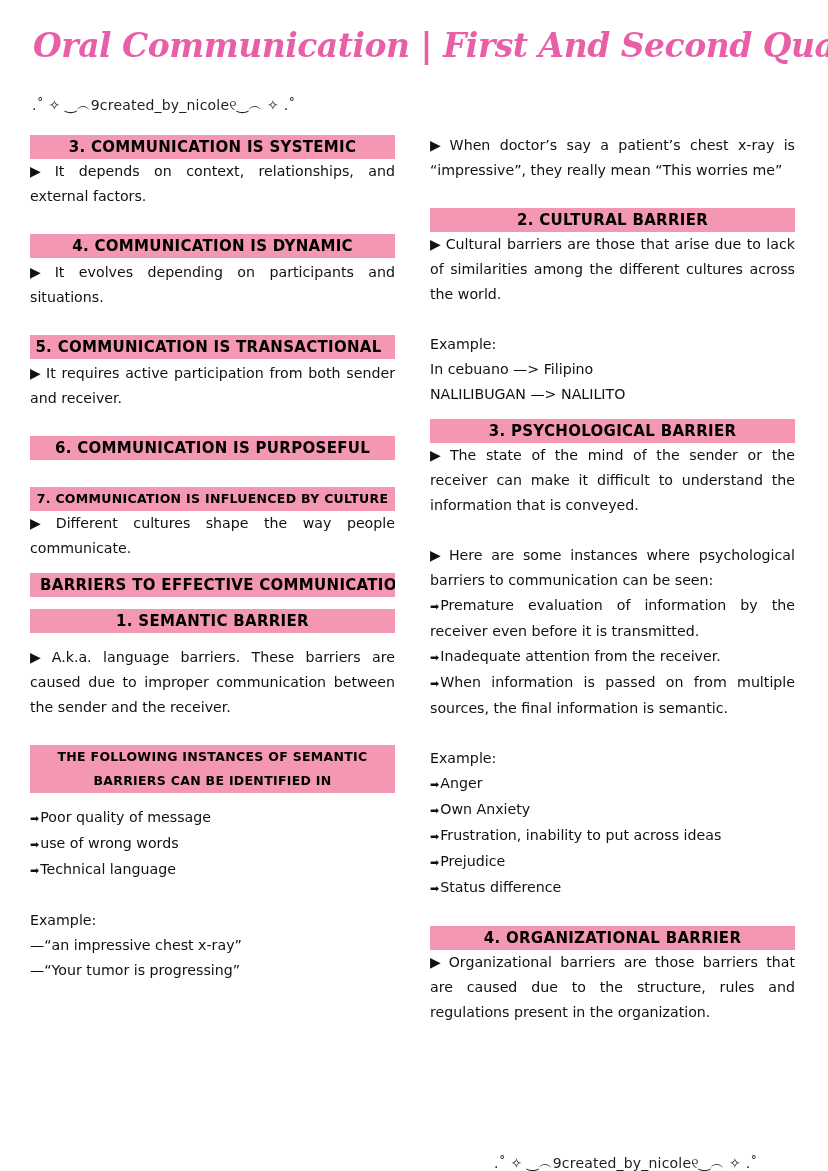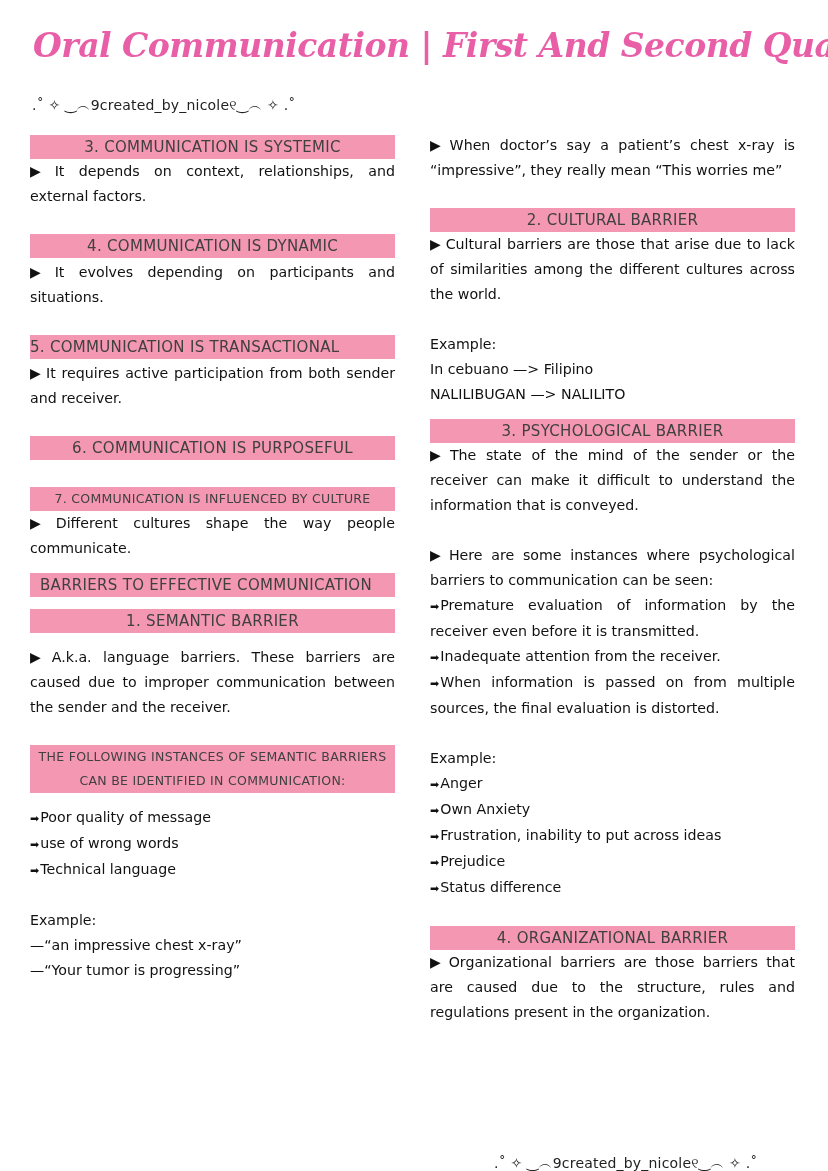--- a/index.html
+++ b/index.html
@@ -8,21 +8,21 @@
   .title { position:absolute; left:33px; top:26px; font-family:"DejaVu Serif", serif;
            font-style:italic; font-weight:bold; font-size:33px; color:#e85fa8; letter-spacing:-0.5px;
            white-space:nowrap; }
   .credit { position:absolute; font-family:"DejaVu Sans", sans-serif; font-size:14px; color:#222;
             white-space:nowrap; letter-spacing:0.2px;margin-top:24px; }
   .credit-top { left:32px; top:73px; }
   .credit-bottom { left:494px; top:1131px; }
   .col { position:absolute; width:365px; }
   .col-left { left:30px; top:135px; }
   .col-right { left:430px; top:133px; }
-  .bar { background:#f497b2; color:#404040; font-family:"DejaVu Sans", sans-serif; font-weight:normal;
+  .bar { background:#f497b2; color:#000000; font-family:"DejaVu Sans", sans-serif; font-weight:bold;
          text-transform:uppercase; text-align:center; font-size:15px; line-height:24px; height:24px;
          white-space:nowrap; overflow:hidden; letter-spacing:0.3px; }
   .bar.small { font-size:12.5px; }
   .bar.two { height:48px; line-height:24px; font-size:12.5px; white-space:normal; }
   .para { font-size:14.2px; line-height:25px; text-align:justify; text-align-last:left; }
   .para .tri { font-size:14px; margin-right:4px; }
   .line { font-size:14.2px; line-height:25px; white-space:nowrap; }
   .gap-s { height:2px; }
   .gap-m { height:12px; }
   .gap-l { height:25px; }
@@ -35,21 +35,21 @@
 <div class="credit credit-top">.˚ ✧ ‿︵9created_by_nicole୧‿︵ ✧ .˚</div>
 
 <div class="col col-left">
   <div class="bar">3. Communication is systemic</div>
   <div class="para"><span class="tri">▶</span><span>It depends on context, relationships, and external factors.</span></div>
   <div class="gap-l"></div>
   <div class="bar">4. Communication is dynamic</div>
   <div class="gap-s"></div>
   <div class="para"><span class="tri">▶</span><span>It evolves depending on participants and situations.</span></div>
   <div class="gap-l"></div>
-  <div class="bar" style="text-align:left;padding-right:8px;">5. Communication is transactional</div>
+  <div class="bar" style="text-align:center;padding-right:8px;">5. Communication is transactional</div>
   <div class="gap-s"></div>
   <div class="para"><span class="tri">▶</span><span>It requires active participation from both sender and receiver.</span></div>
   <div class="gap-l"></div>
   <div class="bar">6. Communication is purposeful</div>
   <div class="gap-s"></div>
   <div class="gap-l"></div>
   <div class="bar small">7. Communication is influenced by culture</div>
   <div class="para"><span class="tri">▶</span><span>Different cultures shape the way people communicate.</span></div>
   <div class="gap-m"></div>
   <div class="bar" style="text-align:left;padding-left:10px;">Barriers to effective communication</div>
@@ -78,21 +78,21 @@
   <div class="line">Example:</div>
   <div class="line">In cebuano —&gt; Filipino</div>
   <div class="line">NALILIBUGAN —&gt; NALILITO</div>
   <div class="gap-m"></div>
   <div class="bar">3. Psychological barrier</div>
   <div class="para"><span class="tri">▶</span><span>The state of the mind of the sender or the receiver can make it difficult to understand the information that is conveyed.</span></div>
   <div class="gap-l"></div>
   <div class="para"><span class="tri">▶</span><span>Here are some instances where psychological barriers to communication can be seen:</span></div>
   <div class="para"><span class="arr">➡</span><span>Premature evaluation of information by the receiver even before it is transmitted.</span></div>
   <div class="para"><span class="arr">➡</span><span>Inadequate attention from the receiver.</span></div>
-  <div class="para"><span class="arr">➡</span><span>When information is passed on from multiple sources, the final evaluation is distorted.</span></div>
+  <div class="para"><span class="arr">➡</span><span>When information is passed on from multiple sources, the final information is semantic.</span></div>
   <div class="gap-l"></div>
   <div class="line">Example:</div>
   <div class="line"><span class="arr">➡</span><span>Anger</span></div>
   <div class="line"><span class="arr">➡</span><span>Own Anxiety</span></div>
   <div class="line"><span class="arr">➡</span><span>Frustration, inability to put across ideas</span></div>
   <div class="line"><span class="arr">➡</span><span>Prejudice</span></div>
   <div class="line"><span class="arr">➡</span><span>Status difference</span></div>
   <div class="gap-l"></div>
   <div class="bar">4. Organizational barrier</div>
   <div class="para"><span class="tri">▶</span><span>Organizational barriers are those barriers that are caused due to the structure, rules and regulations present in the organization.</span></div>

